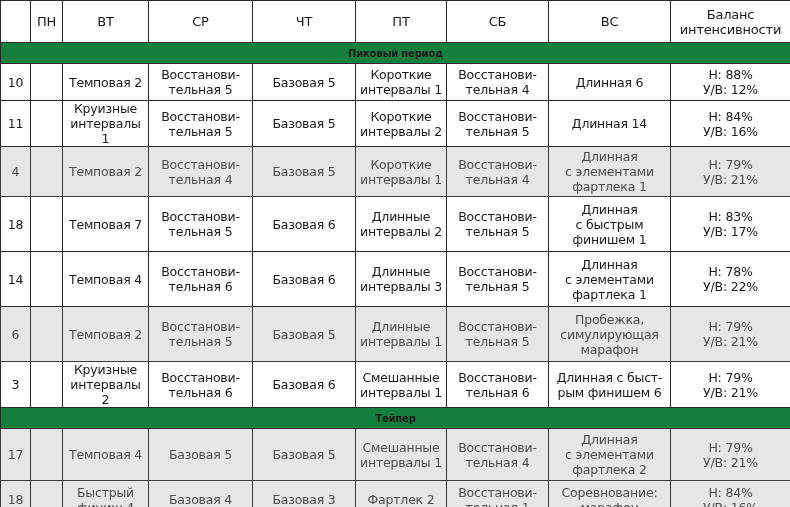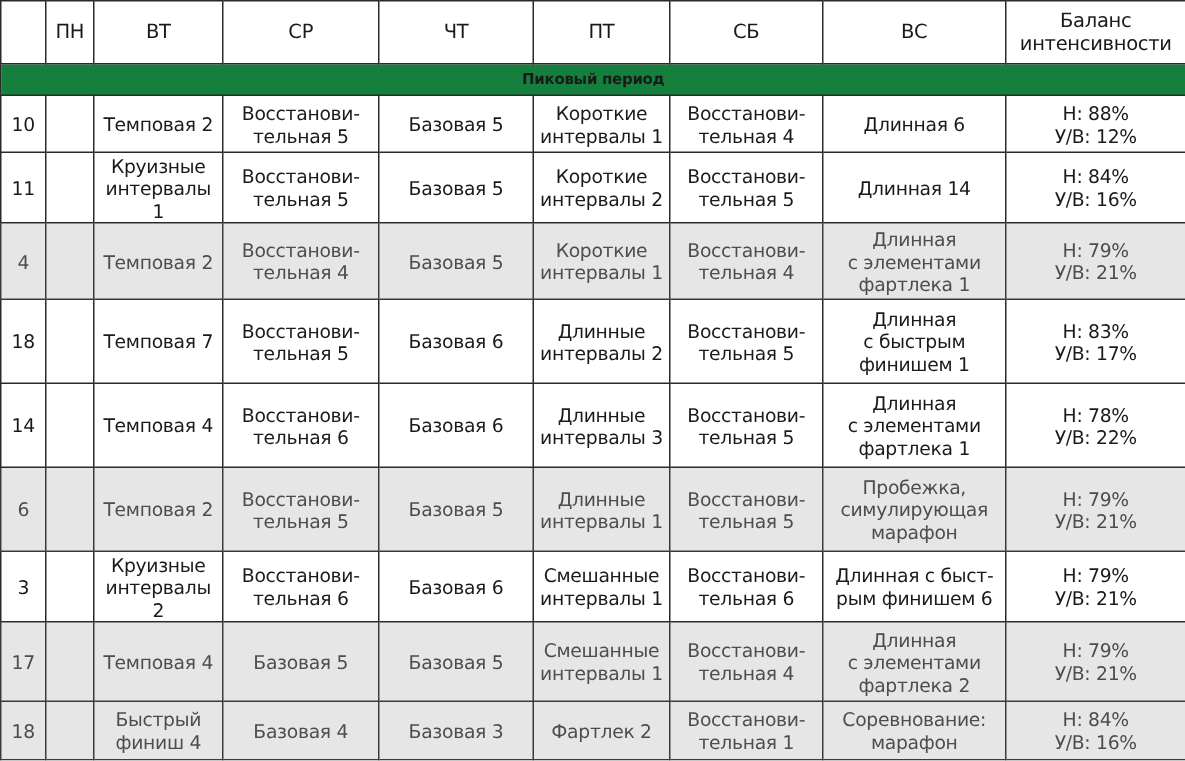--- a/index.html
+++ b/index.html
@@ -171,20 +171,23 @@
         <td>Базовая 6</td>
         <td>Смешанные
 интервалы 1</td>
         <td>Восстанови-
 тельная 6</td>
         <td>Длинная с быст-
 рым финишем 6</td>
         <td>Н: 79%
 У/В: 21%</td>
       </tr>
+      <tr class="section">
+        <td colspan="9">Тейпер</td>
+      </tr>
       <tr class="shaded" style="height: 52px;">
         <td class="week">17</td>
         <td></td>
         <td>Темповая 4</td>
         <td>Базовая 5</td>
         <td>Базовая 5</td>
         <td>Смешанные
 интервалы 1</td>
         <td>Восстанови-
 тельная 4</td>

